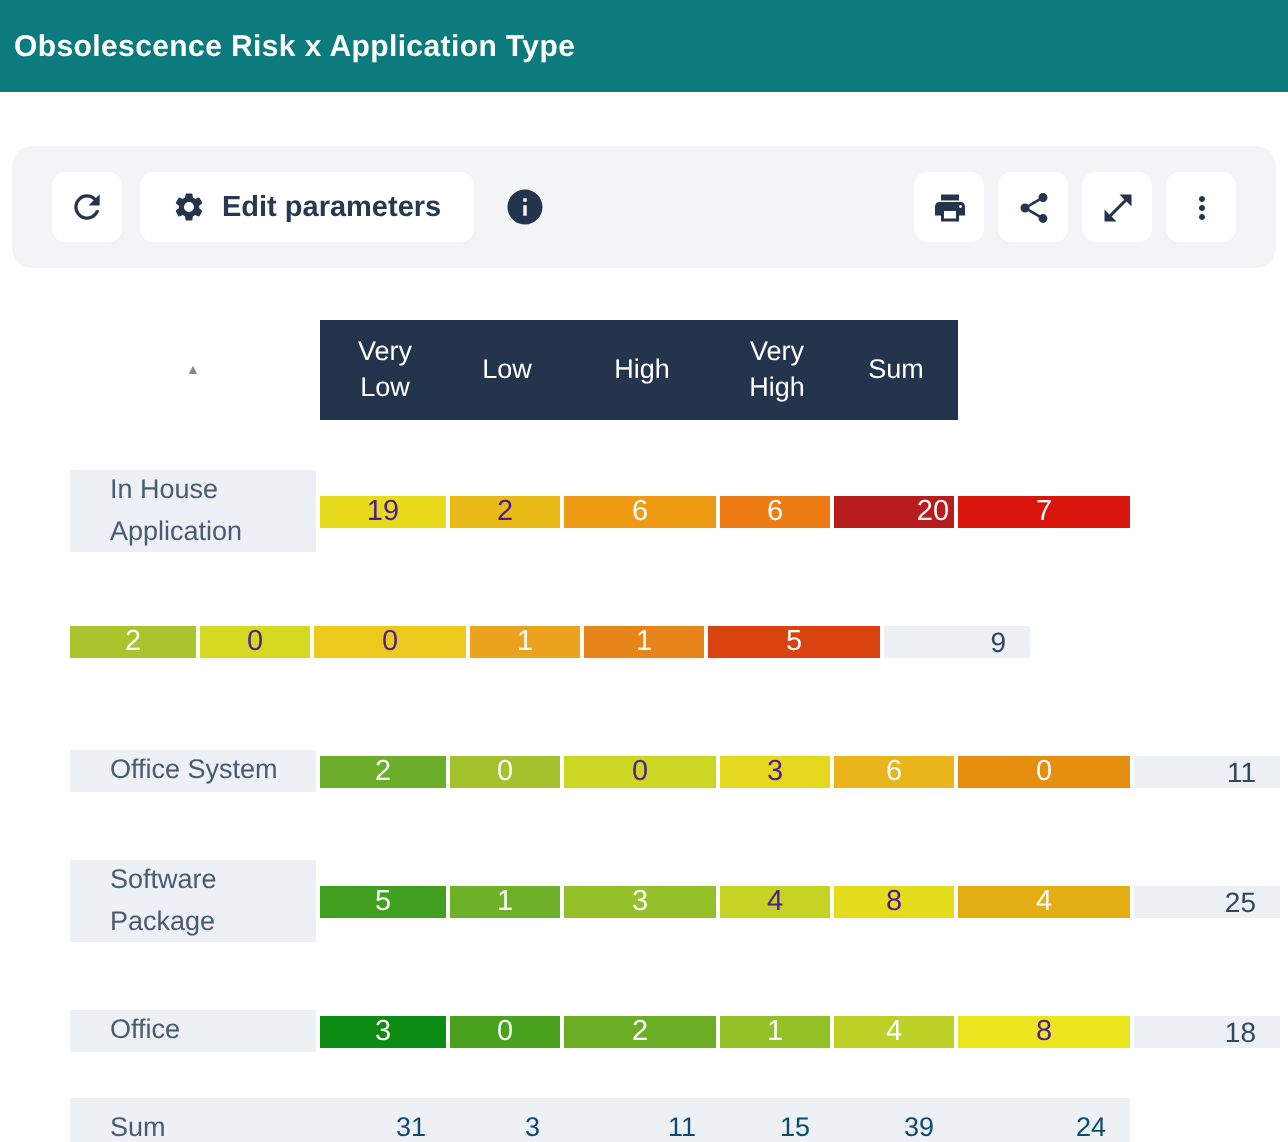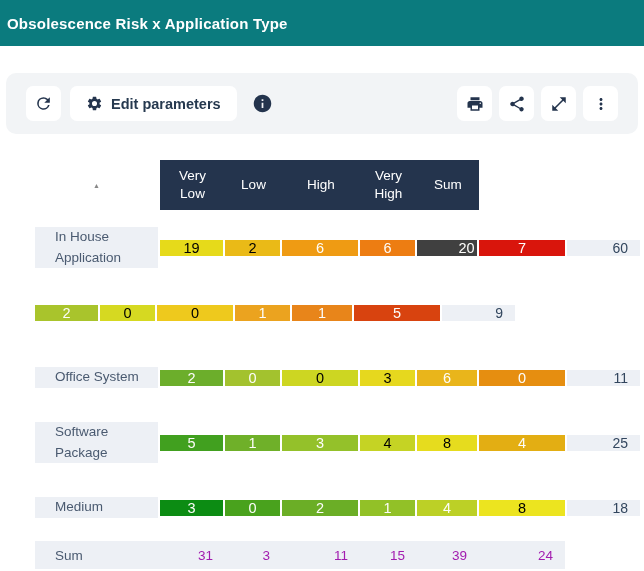--- a/index.html
+++ b/index.html
@@ -20,47 +20,47 @@
             height:35px; display:flex; align-items:center; justify-content:center; }
   .tb-btn.sq { width:35px; }
   .tb-btn.wide { padding:0 16px; gap:8px; font-family:"Liberation Sans", sans-serif;
                  font-size:14.5px; font-weight:bold; color:#26394f; }
   .tb-btn svg { display:block; }
   .info-wrap { margin-left:6px; display:flex; align-items:center; cursor:pointer; }
 
   
   .matrix { margin:26px 0 0 35px; font-size:13.5px; }
 
-  .hdr-row { display:flex; height:50px; margin-bottom:6px; }
+  .hdr-row { display:flex; height:50px; margin-bottom:14px; }
   .corner { width:123px; margin-right:2px; background:#ffffff; display:flex;
             align-items:center; justify-content:center; cursor:pointer; }
   .tri { font-size:7px; color:#888888; line-height:1; }
   .hdr-block { display:flex; background:#24344d; }
   .hdr-cell { color:#ffffff; display:flex; align-items:center; justify-content:center;
               text-align:center; white-space:pre-line; line-height:1.35; cursor:pointer; }
   .hdr-cell:nth-child(1){width:65px} .hdr-cell:nth-child(2){width:57px}
   .hdr-cell:nth-child(3){width:78px} .hdr-cell:nth-child(4){width:57px}
   .hdr-cell:nth-child(5){width:62px} .hdr-cell:nth-child(6){width:88px}
   .hdr-cell:nth-child(7){width:75px}
 
   .mrow { display:flex; height:63px; margin-bottom:2px;align-items:center; }
   .label-cell { width:123px; margin-right:2px; background:#edf0f5; color:#4a5a70;
                 display:flex; align-items:center; padding:0 8px 0 20px; line-height:1.5; }
   .vcell { display:flex; align-items:center; justify-content:center; margin-right:2px;
            font-size:14.5px; cursor:pointer; }
   .vcell.c0{width:63px} .vcell.c1{width:55px} .vcell.c2{width:76px}
   .vcell.c3{width:55px} .vcell.c4{width:60px} .vcell.c5{width:86px}
-  .t-dark { color:#000000; } .t-light { color:#fdfdfb; }
+  .t-dark { color:#4c1d95; } .t-light { color:#fdfdfb; }
   .sum-cell { width:73px; background:#edf0f5; color:#32465e; display:flex;
               align-items:center; justify-content:flex-end; padding-right:12px; font-size:14px; }
 
   .sum-row { display:flex; height:28px; }
   .sum-band { display:flex; background:#edf0f5; align-items:center; }
   .sum-label { width:125px; padding-left:20px; color:#4a5a70; }
-  .sum-val { text-align:right; padding-right:12px; color:#a21caf; font-size:13.5px; }
+  .sum-val { text-align:right; padding-right:12px; color:#0c4a6e; font-size:13.5px; }
   .sum-val.s0{width:65px} .sum-val.s1{width:57px} .sum-val.s2{width:78px}
   .sum-val.s3{width:57px} .sum-val.s4{width:62px} .sum-val.s5{width:86px}
 </style>
 </head>
 <body>
 
 <div class="titlebar">
   <span class="title">Obsolescence Risk x Application Type</span>
 </div>
 
@@ -134,23 +134,22 @@
         <div class="hdr-cell">Sum</div>
       </div>
   </div>
   <div id="rows">
       <div class="mrow">
         <div class="label-cell">In House Application</div>
         <div class="vcell c0 t-dark" style="background: rgb(230, 218, 26);">19</div>
         <div class="vcell c1 t-dark" style="background: rgb(234, 186, 23);">2</div>
         <div class="vcell c2 t-light" style="background: rgb(239, 155, 19);">6</div>
         <div class="vcell c3 t-light" style="background: rgb(237, 125, 18);">6</div>
-        <div class="vcell c4 t-light" style="background: #404040; padding-left: 39px;">20</div>
+        <div class="vcell c4 t-light" style="background: #b91c1c; padding-left: 39px;">20</div>
         <div class="vcell c5 t-light" style="background: rgb(217, 21, 12);">7</div>
-        <div class="sum-cell">60</div>
       </div>
       <div class="mrow">
         <div class="vcell c0 t-light" style="background: rgb(169, 196, 44);">2</div>
         <div class="vcell c1 t-dark" style="background: rgb(214, 217, 33);">0</div>
         <div class="vcell c2 t-dark" style="background: rgb(238, 201, 29);">0</div>
         <div class="vcell c3 t-light" style="background: rgb(235, 163, 31);">1</div>
         <div class="vcell c4 t-light" style="background: rgb(232, 133, 26);">1</div>
         <div class="vcell c5 t-light" style="background: rgb(216, 67, 15);">5</div>
         <div class="sum-cell">9</div>
       </div>
@@ -168,21 +167,21 @@
         <div class="label-cell">Software Package</div>
         <div class="vcell c0 t-light" style="background: rgb(65, 160, 31);">5</div>
         <div class="vcell c1 t-light" style="background: rgb(111, 176, 41);">1</div>
         <div class="vcell c2 t-light" style="background: rgb(148, 193, 42);">3</div>
         <div class="vcell c3 t-dark" style="background: rgb(197, 211, 36);">4</div>
         <div class="vcell c4 t-dark" style="background: rgb(230, 220, 30);">8</div>
         <div class="vcell c5 t-light" style="background: rgb(227, 174, 19);">4</div>
         <div class="sum-cell">25</div>
       </div>
       <div class="mrow">
-        <div class="label-cell">Medium</div>
+        <div class="label-cell">Office</div>
         <div class="vcell c0 t-light" style="background: rgb(12, 140, 19);">3</div>
         <div class="vcell c1 t-light" style="background: rgb(73, 162, 29);">0</div>
         <div class="vcell c2 t-light" style="background: rgb(107, 174, 38);">2</div>
         <div class="vcell c3 t-light" style="background: rgb(146, 193, 39);">1</div>
         <div class="vcell c4 t-light" style="background: rgb(188, 208, 38);">4</div>
         <div class="vcell c5 t-dark" style="background: rgb(236, 228, 31);">8</div>
         <div class="sum-cell">18</div>
       </div>
     </div>
   <div class="sum-row">

